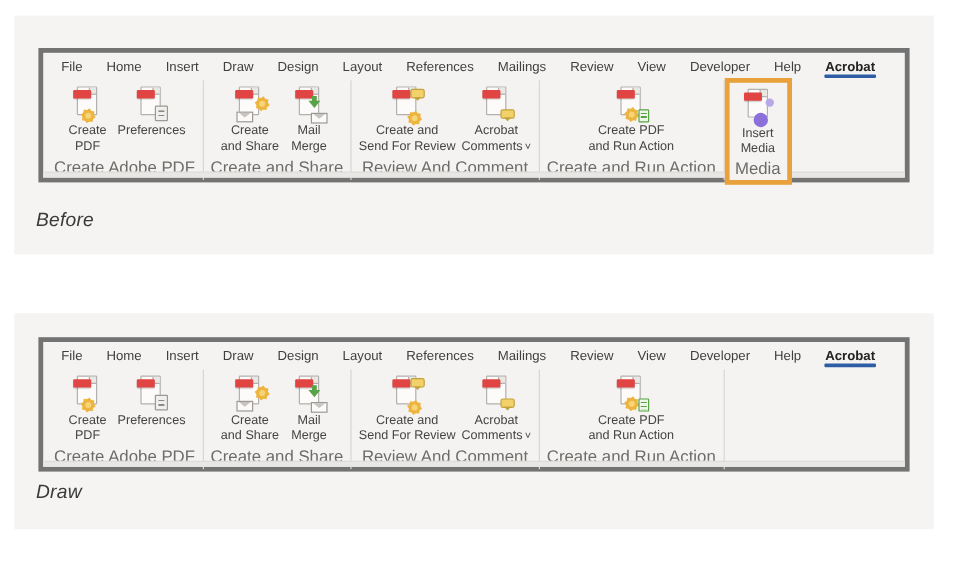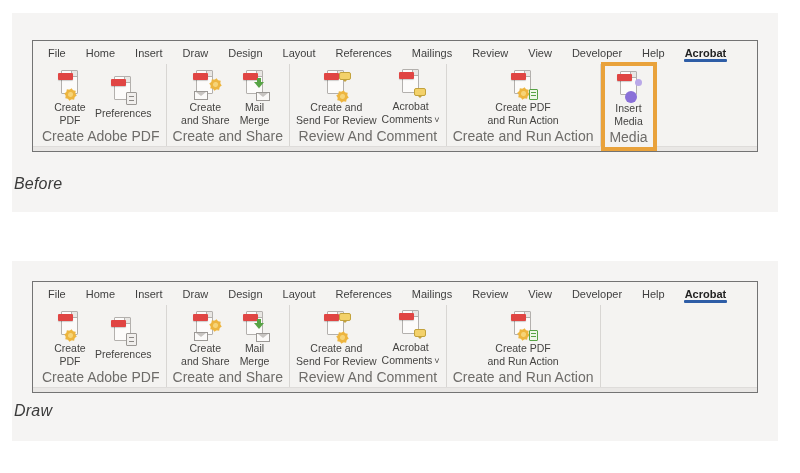--- a/index.html
+++ b/index.html
@@ -14,36 +14,36 @@
     position: absolute;
     left: 12px;
     width: 766px;
     background: #f5f4f3;
   }
   #before-block { top: 13px; height: 199px; }
   #after-block  { top: 261px; height: 180px; }
 
   .section-label {
     position: absolute;
-    left: 14px;
+    left: 30px;
     font-style: italic;
     font-size: 16px;
     color: #3a3a3a;
     letter-spacing: .2px;
   }
   #before-label { top: 175px; }
   #after-label  { top: 402px; }
 
   .ribbon {
     position: absolute;
     left: 32px;
     width: 726px;
     height: 112px;
     background: #f4f3f1;
-    border: 1px solid #737373;
+    border: 4px solid #737373;
   }
   #before-ribbon { top: 40px; }
   #after-ribbon  { top: 281px; }
 
   .bottom-strip {
     position: absolute;
     left: 0; right: 0; bottom: 0;
     height: 5px;
     background: #e9e7e5;
     border-top: 1px solid #dedcda;
@@ -82,21 +82,21 @@
   .group {
     display: flex;
     flex-direction: column;
     border-right: 1px solid #d8d6d3;
     padding: 0 4px;
   }
   .group.filler { flex: 1; border-right: none; }
   .group .buttons {
     flex: 1;
     display: flex;
-    align-items: center;
+    align-items: flex-start;
     justify-content: center;
     gap: 1px;
     padding-top: 3px;
   }
   .big-button {
     display: flex;
     flex-direction: column;
     align-items: center;
     min-width: 44px;
     padding: 1px 2px;

